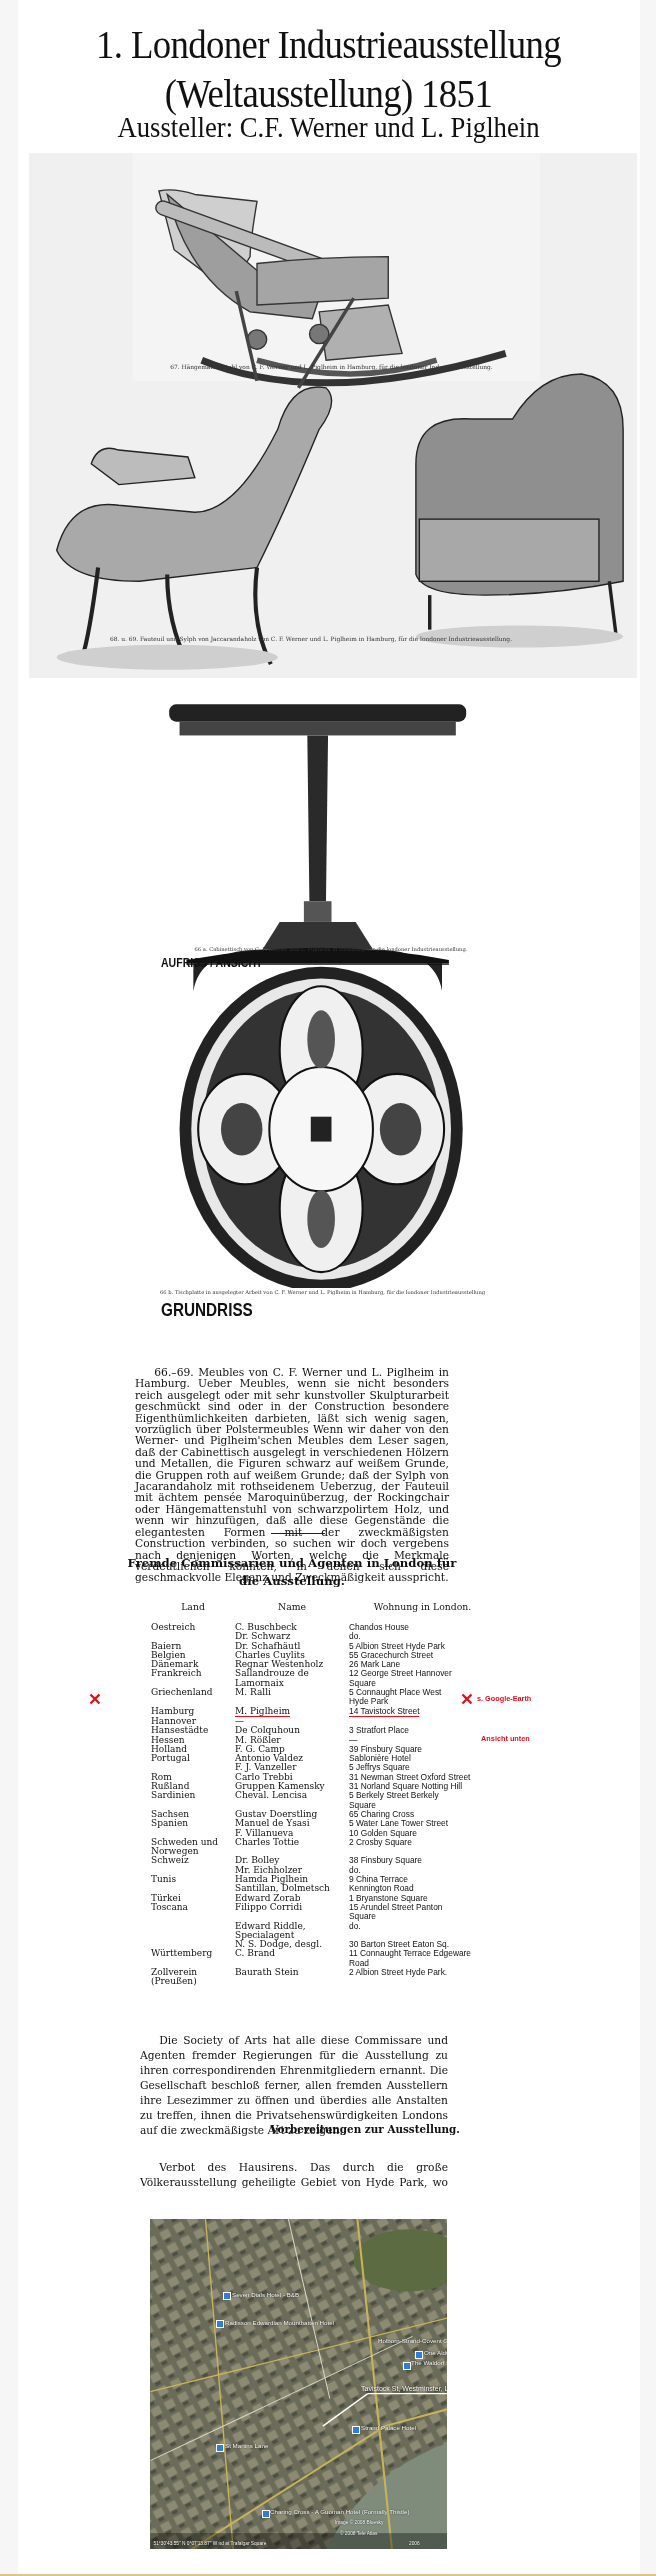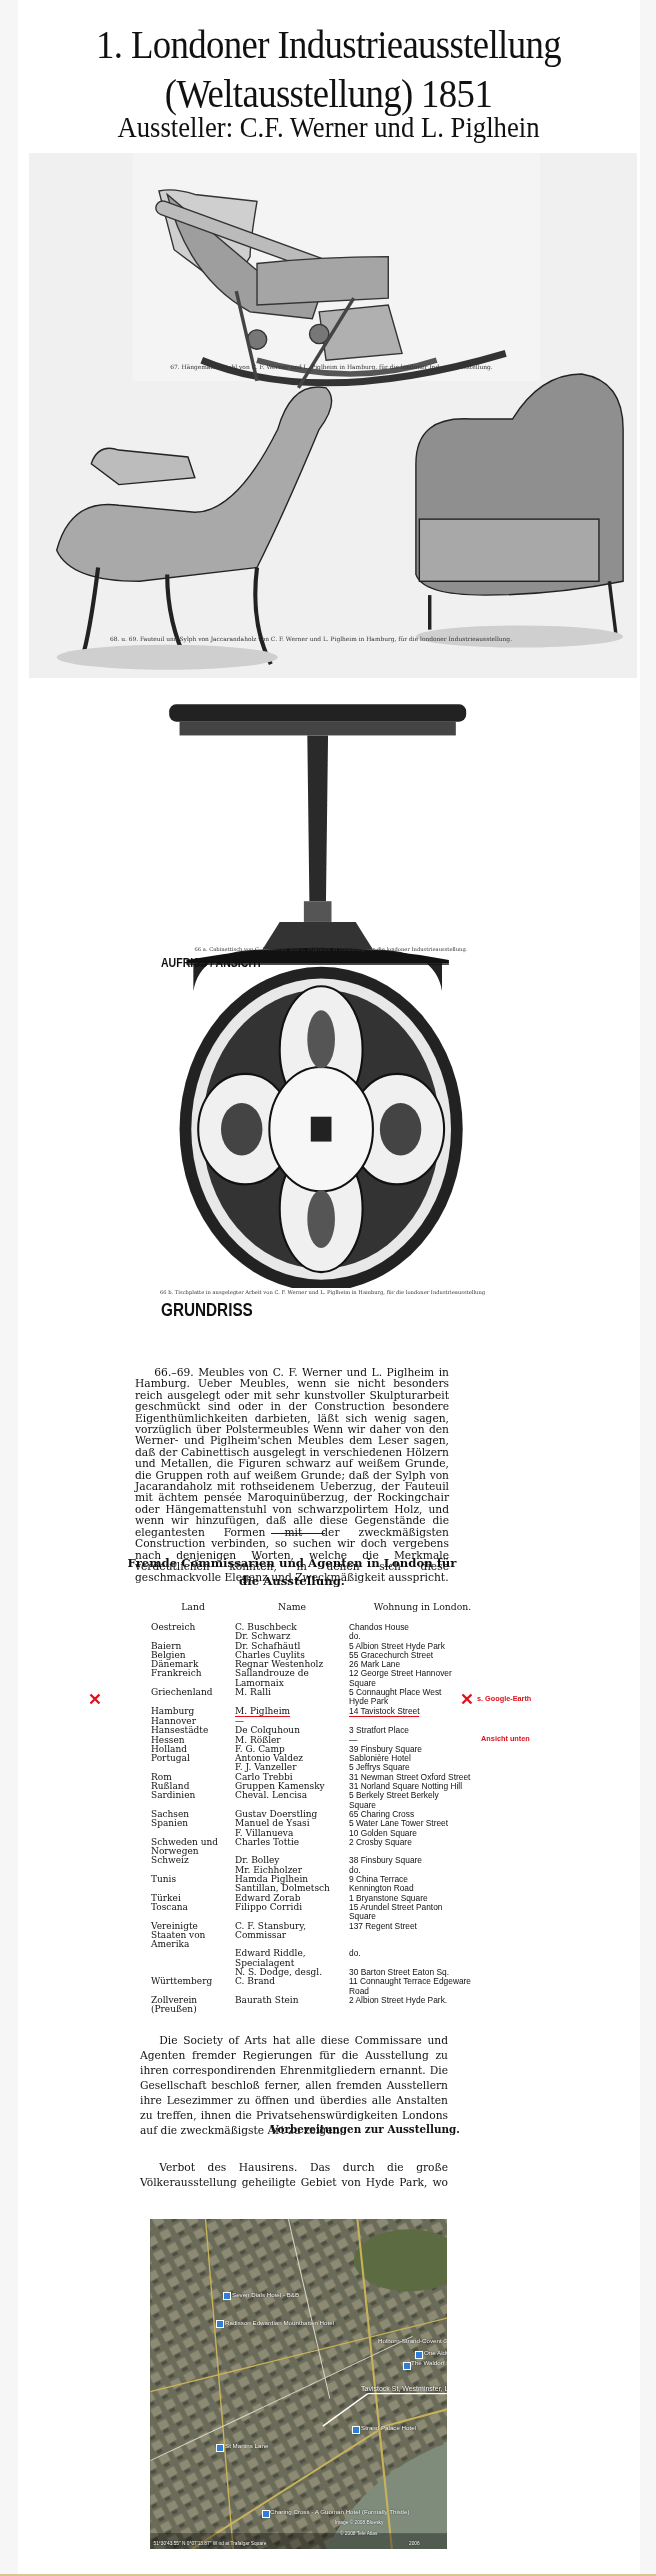--- a/index.html
+++ b/index.html
@@ -263,25 +263,20 @@
       <tr>
         <td><span>Türkei</span></td>
         <td><span>Edward Zorab</span></td>
         <td><span class="addr">1 Bryanstone Square</span></td>
       </tr>
       <tr>
         <td><span>Toscana</span></td>
         <td><span>Filippo Corridi</span></td>
         <td><span class="addr">15 Arundel Street Panton
 Square</span></td>
-      </tr>
-      <tr>
-        <td><span>Vereinigte Staaten von Amerika</span></td>
-        <td><span>C. F. Stansbury, Commissar</span></td>
-        <td><span class="addr">137 Regent Street</span></td>
       </tr>
       <tr>
         <td><span></span></td>
         <td><span>Edward Riddle, Specialagent</span></td>
         <td><span class="addr">do.</span></td>
       </tr>
       <tr>
         <td><span></span></td>
         <td><span>N. S. Dodge, desgl.</span></td>
         <td><span class="addr">30 Barton Street Eaton Sq.</span></td>

